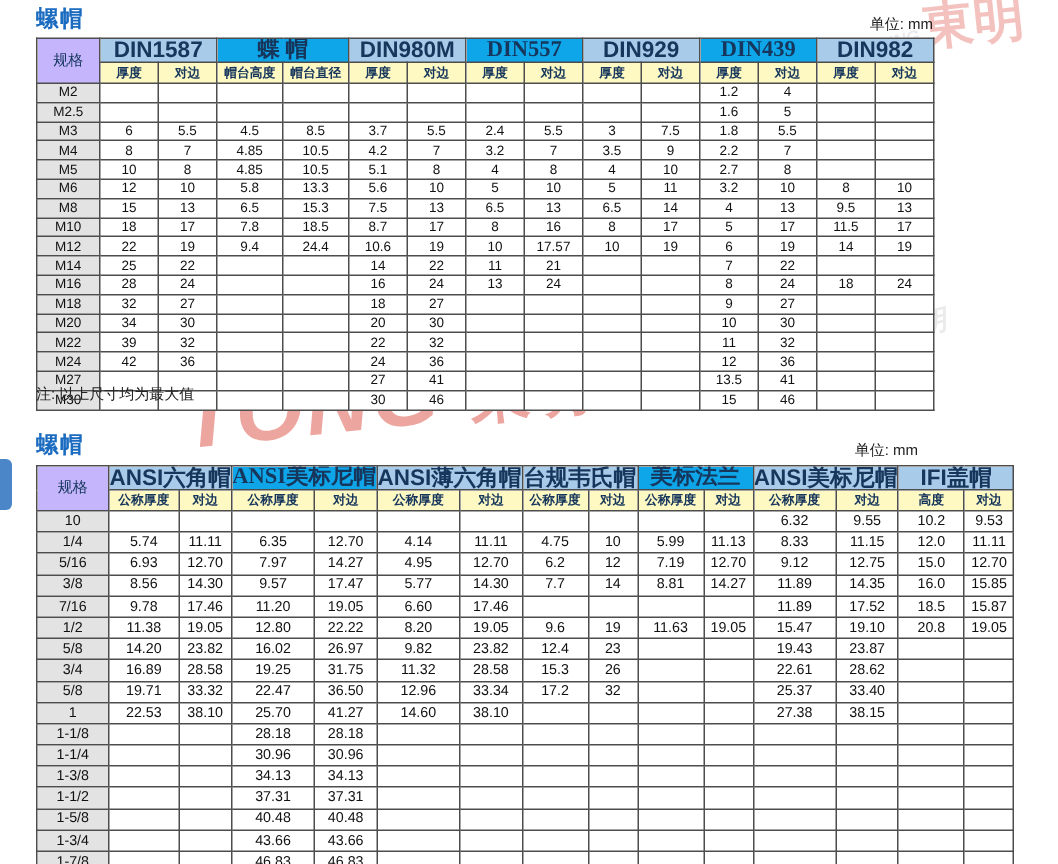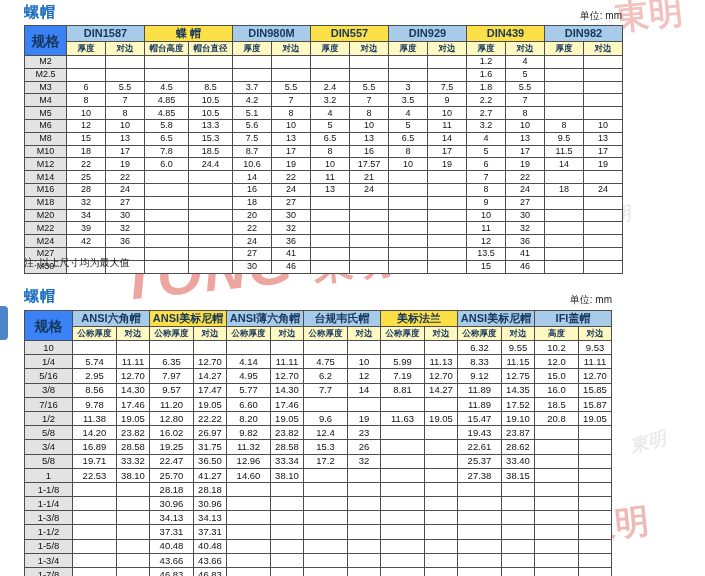--- a/index.html
+++ b/index.html
@@ -17,25 +17,25 @@
   .note{position:absolute;left:24px;top:256px;font-size:10px;color:#222;}
   .blue-tab{position:absolute;left:0;top:306px;width:8px;height:34px;background:#4a86c8;border-radius:0 4px 4px 0;}
 
   table.spec{position:absolute;border-collapse:collapse;table-layout:fixed;background:#fff;}
   #table1{left:24px;top:25px;}
   #table2{left:24px;top:310px;}
   table.spec th,table.spec td{
     border:1px solid #4d4d4d;padding:0;text-align:center;vertical-align:middle;
     overflow:hidden;white-space:nowrap;line-height:1;
   }
-  .g{font-size:11px;font-weight:bold;color:#16365c;height:15px;}
+  .g{font-size:15px;font-weight:bold;color:#16365c;height:15px;}
   .g-dark{background:#a7cbe9;}
-  .g-light{background:#fde047;}
+  .g-light{background:#0ea5e9;font-family:Liberation Serif, serif;}
   .sub{font-size:8.5px;font-weight:bold;color:#16365c;background:#fef9c3;height:13px;}
-  .spec-h{font-size:14px;font-weight:bold;color:#16365c;background:#3b82f6;}
+  .spec-h{font-size:10px;font-weight:normal;color:#16365c;background:#c4b5fd;}
   #table1 td{height:11.8px;font-size:9px;}
   #table2 td{height:13.2px;font-size:9.5px;}
   td.spec-c{background:#e3e3e3;font-size:9px;color:#111;}
   #table2 td.spec-c{font-size:9.5px;}
   td.val{background:#fff;}
 
   .wm{position:absolute;pointer-events:none;color:#9a9a9a;opacity:0.20;font-weight:bold;
       font-style:italic;white-space:nowrap;transform:rotate(-14deg);}
   .wm-red{position:absolute;pointer-events:none;color:#d93a2e;opacity:0.45;font-weight:bold;
       font-style:italic;white-space:nowrap;transform:rotate(-6deg);letter-spacing:2px;}
@@ -254,21 +254,21 @@
           <td class="val">17</td>
           <td class="val">5</td>
           <td class="val">17</td>
           <td class="val">11.5</td>
           <td class="val">17</td>
         </tr>
         <tr>
           <td class="spec-c">M12</td>
           <td class="val">22</td>
           <td class="val">19</td>
-          <td class="val">6.0</td>
+          <td class="val">9.4</td>
           <td class="val">24.4</td>
           <td class="val">10.6</td>
           <td class="val">19</td>
           <td class="val">10</td>
           <td class="val">17.57</td>
           <td class="val">10</td>
           <td class="val">19</td>
           <td class="val">6</td>
           <td class="val">19</td>
           <td class="val">14</td>
@@ -493,21 +493,21 @@
           <td class="val">10</td>
           <td class="val">5.99</td>
           <td class="val">11.13</td>
           <td class="val">8.33</td>
           <td class="val">11.15</td>
           <td class="val">12.0</td>
           <td class="val">11.11</td>
         </tr>
         <tr>
           <td class="spec-c">5/16</td>
-          <td class="val">2.95</td>
+          <td class="val">6.93</td>
           <td class="val">12.70</td>
           <td class="val">7.97</td>
           <td class="val">14.27</td>
           <td class="val">4.95</td>
           <td class="val">12.70</td>
           <td class="val">6.2</td>
           <td class="val">12</td>
           <td class="val">7.19</td>
           <td class="val">12.70</td>
           <td class="val">9.12</td>

